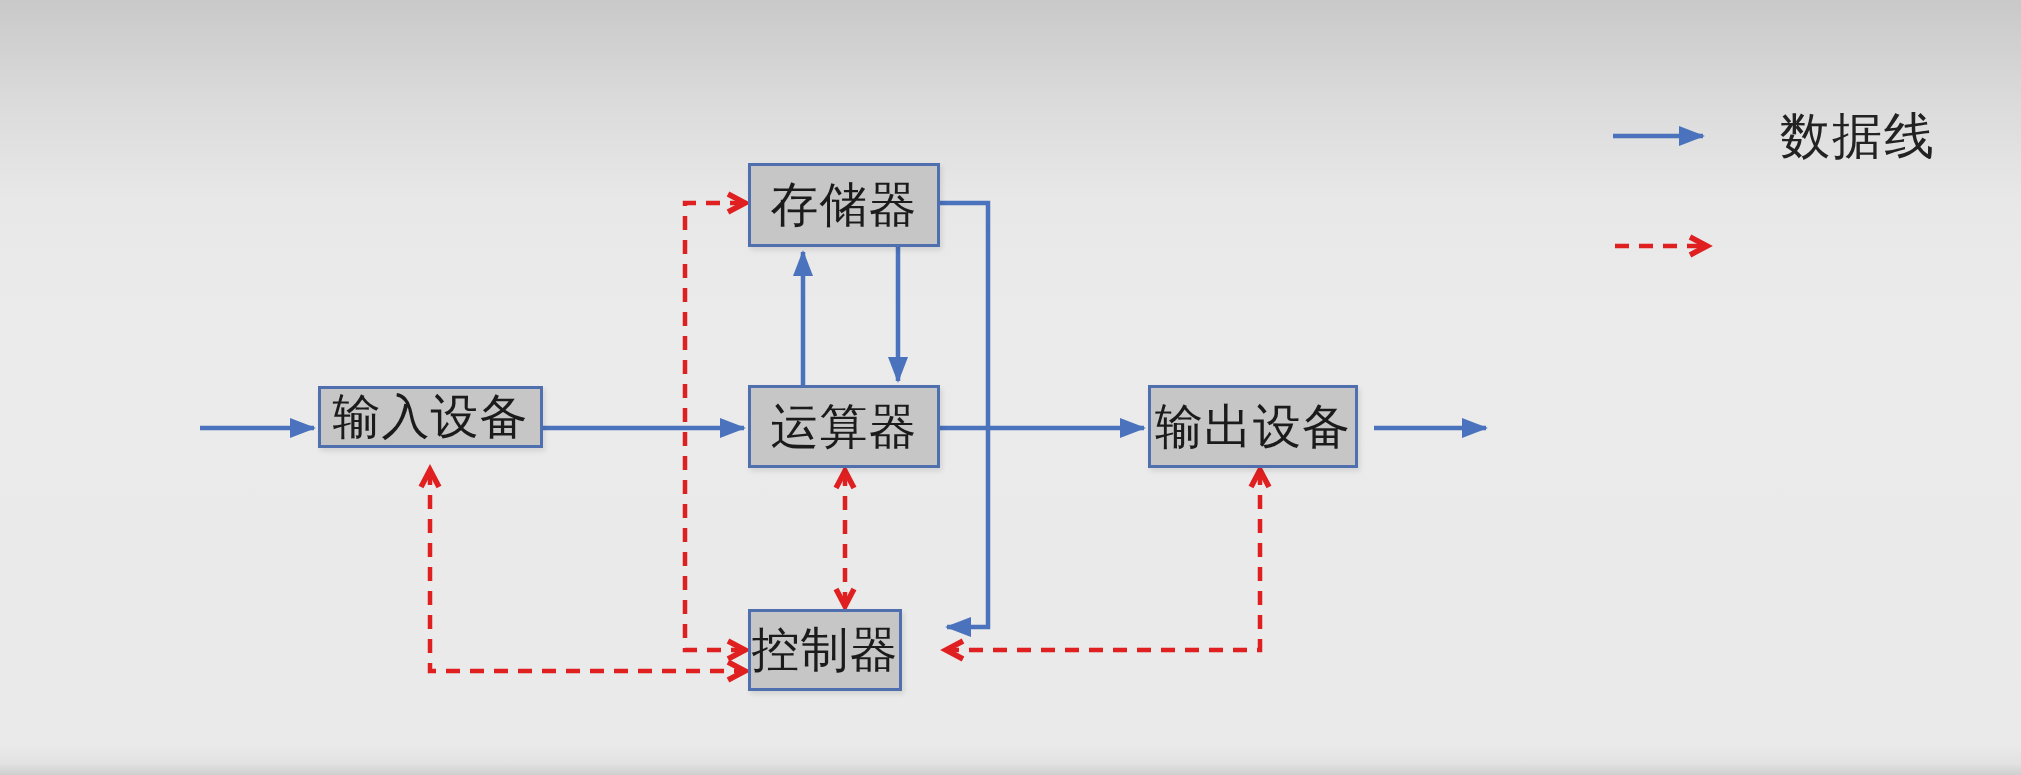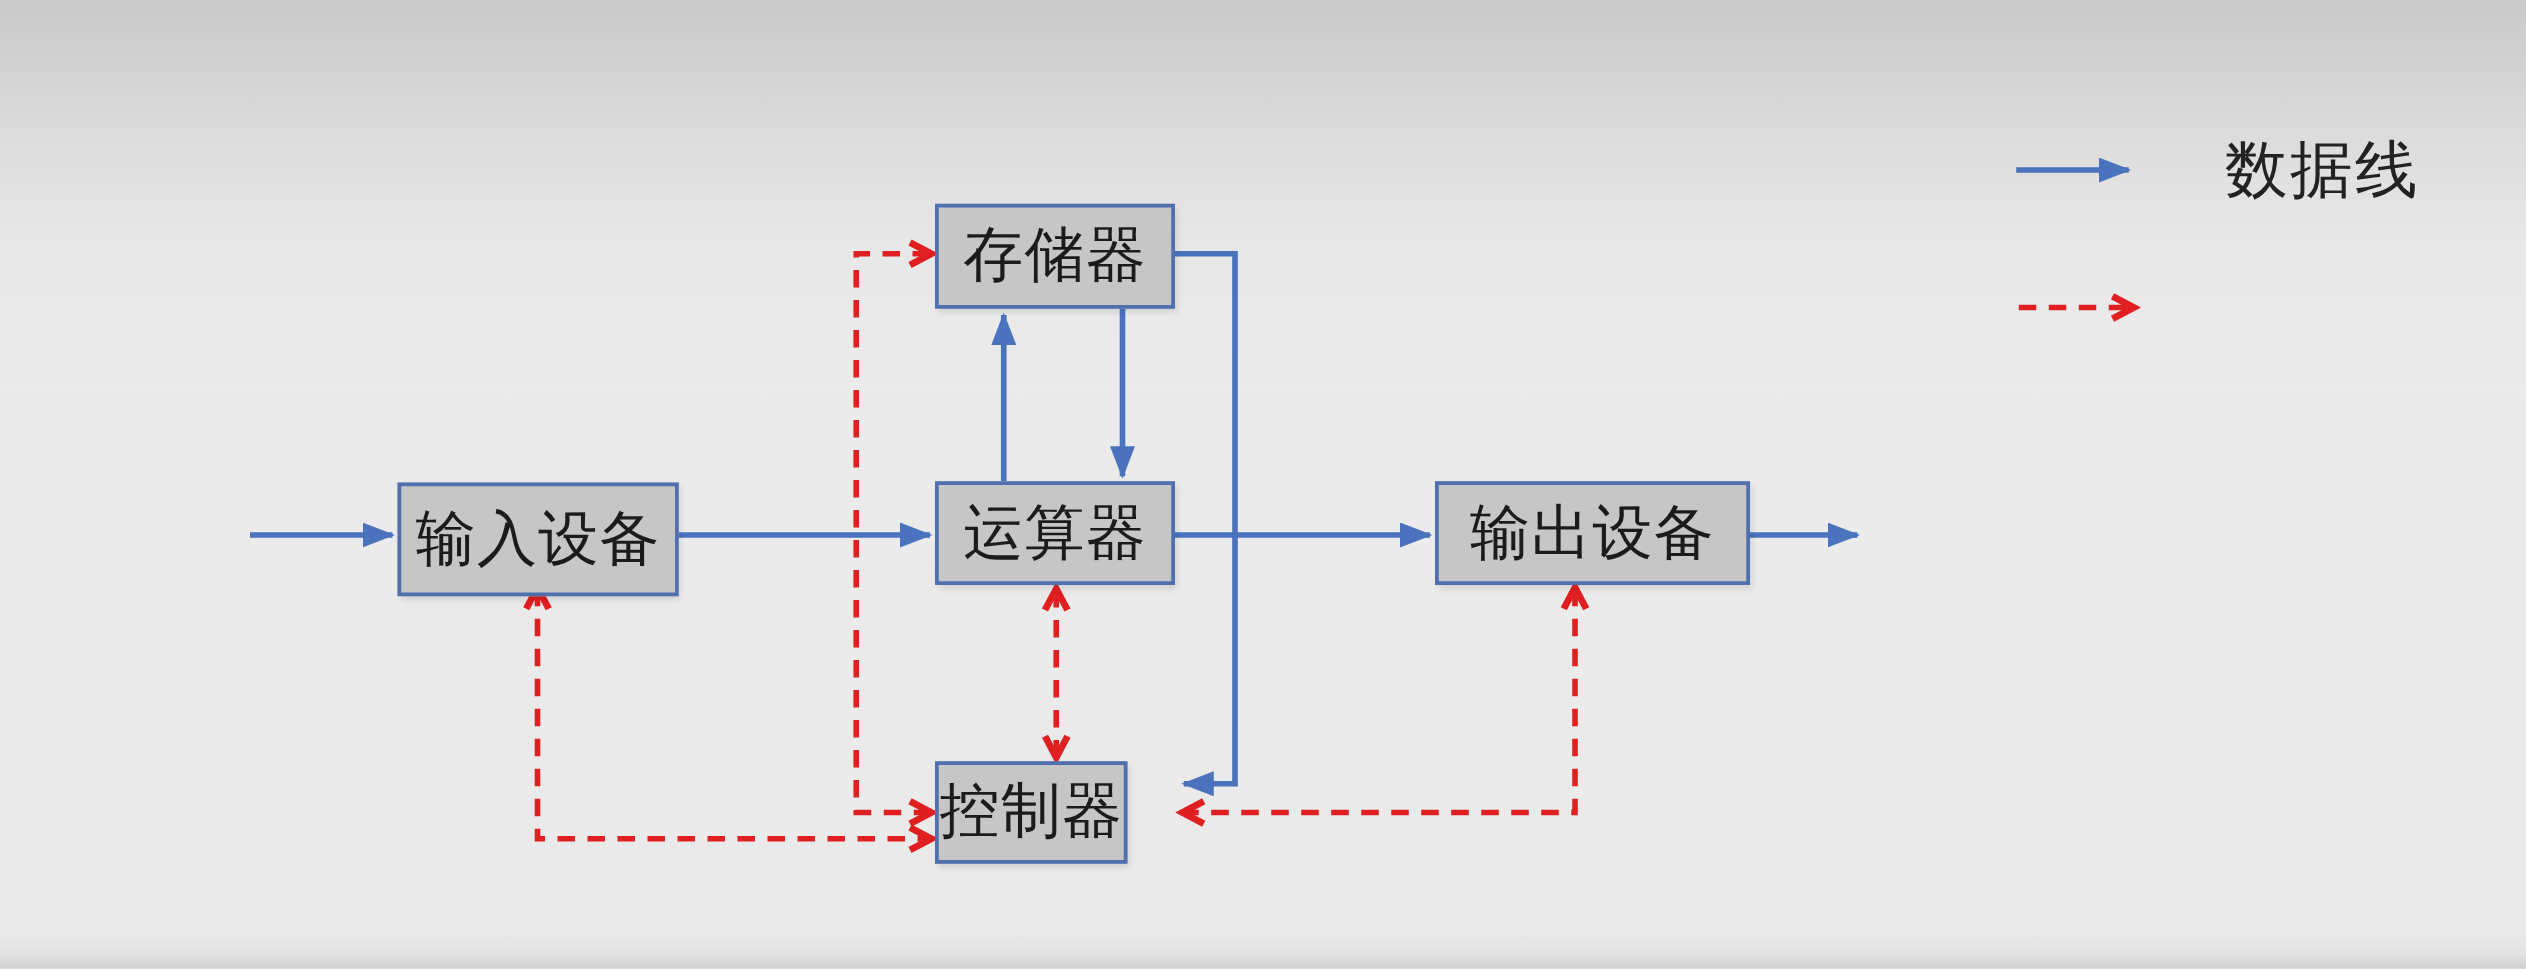--- a/index.html
+++ b/index.html
@@ -58,22 +58,22 @@
     justify-content: center;
     font-size: 48px;
     line-height: 1;
     letter-spacing: 1px;
     box-shadow: 2px 3px 5px rgba(0,0,0,0.10);
     white-space: nowrap;
   }
   .node-memory  { left: 748px;  top: 163px; width: 192px; height: 84px; }
   .node-alu     { left: 748px;  top: 385px; width: 192px; height: 83px; }
   .node-control { left: 748px;  top: 609px; width: 154px; height: 82px; }
-  .node-input   { left: 318px;  top: 386px; width: 225px; height: 91px; }
-  .node-output  { left: 1148px; top: 385px; width: 252px; height: 83px; }
+  .node-input   { left: 318px;  top: 386px; width: 225px; height: 62px; }
+  .node-output  { left: 1148px; top: 385px; width: 210px; height: 83px; }
 
   .legend-label {
     position: absolute;
     color: var(--legend-text, #222);
     font-size: 50px;
     line-height: 1;
     letter-spacing: 2px;
     white-space: nowrap;
   }
   .legend-label-data    { left: 1746px; top: 111px; margin-left: 34px; }

